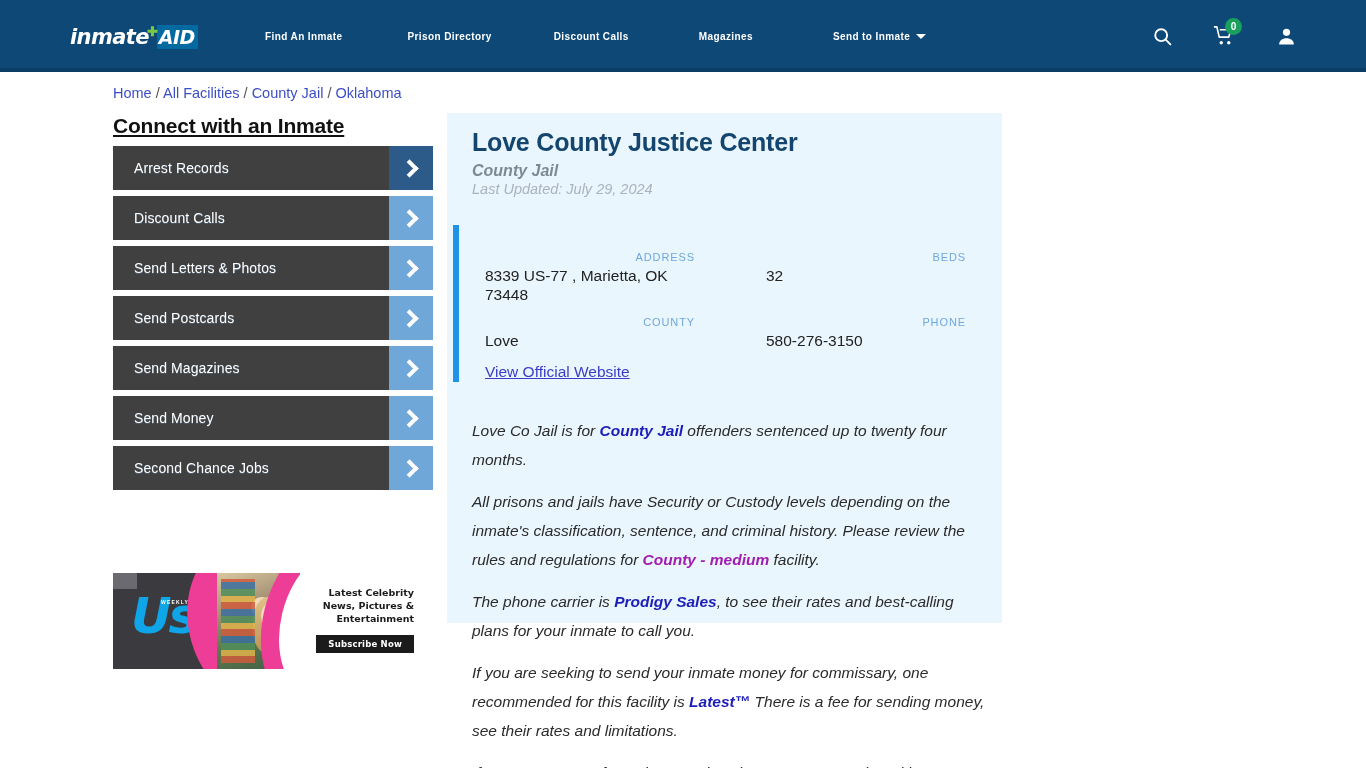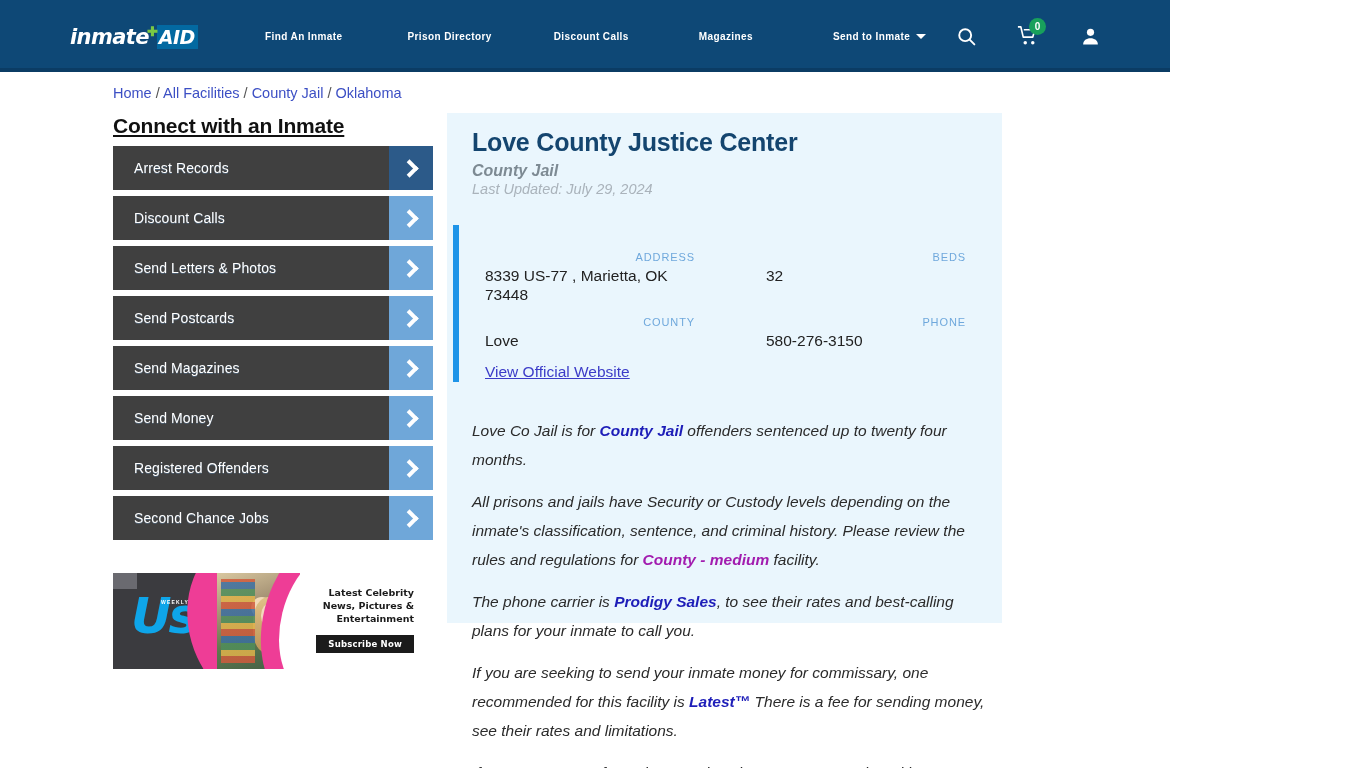--- a/index.html
+++ b/index.html
@@ -6,21 +6,21 @@
   html, body {
     width: 1366px; height: 768px;
     background: #ffffff;
     font-family: "Liberation Sans", sans-serif;
     overflow: hidden;
   }
 
   
   .header {
     position: absolute; top: 0; left: 0;
-    width: 1170px; height: 72px;
+    width: 1366px; height: 72px;
     background: #0e4876;
     border-bottom: 4px solid #0b3c64;
     display: flex; align-items: center;
   }
   .logo {
     position: absolute; left: 70px; top: 24px;
     width: 126px; height: 26px;
     display: flex; align-items: center;
   }
   .logo-word {
@@ -337,26 +337,20 @@
       </span>
   </div>
 
   <div class="side-btn">
     <span class="side-btn-label">Send Money</span>
     <span class="side-chevbox">
         <i class="chev"></i>
       </span>
   </div>
 
-  <div class="side-btn">
-    <span class="side-btn-label">Registered Offenders</span>
-    <span class="side-chevbox">
-        <i class="chev"></i>
-      </span>
-  </div>
 
   <div class="side-btn">
     <span class="side-btn-label">Second Chance Jobs</span>
     <span class="side-chevbox">
         <i class="chev"></i>
       </span>
   </div>
 
 </div>
 

